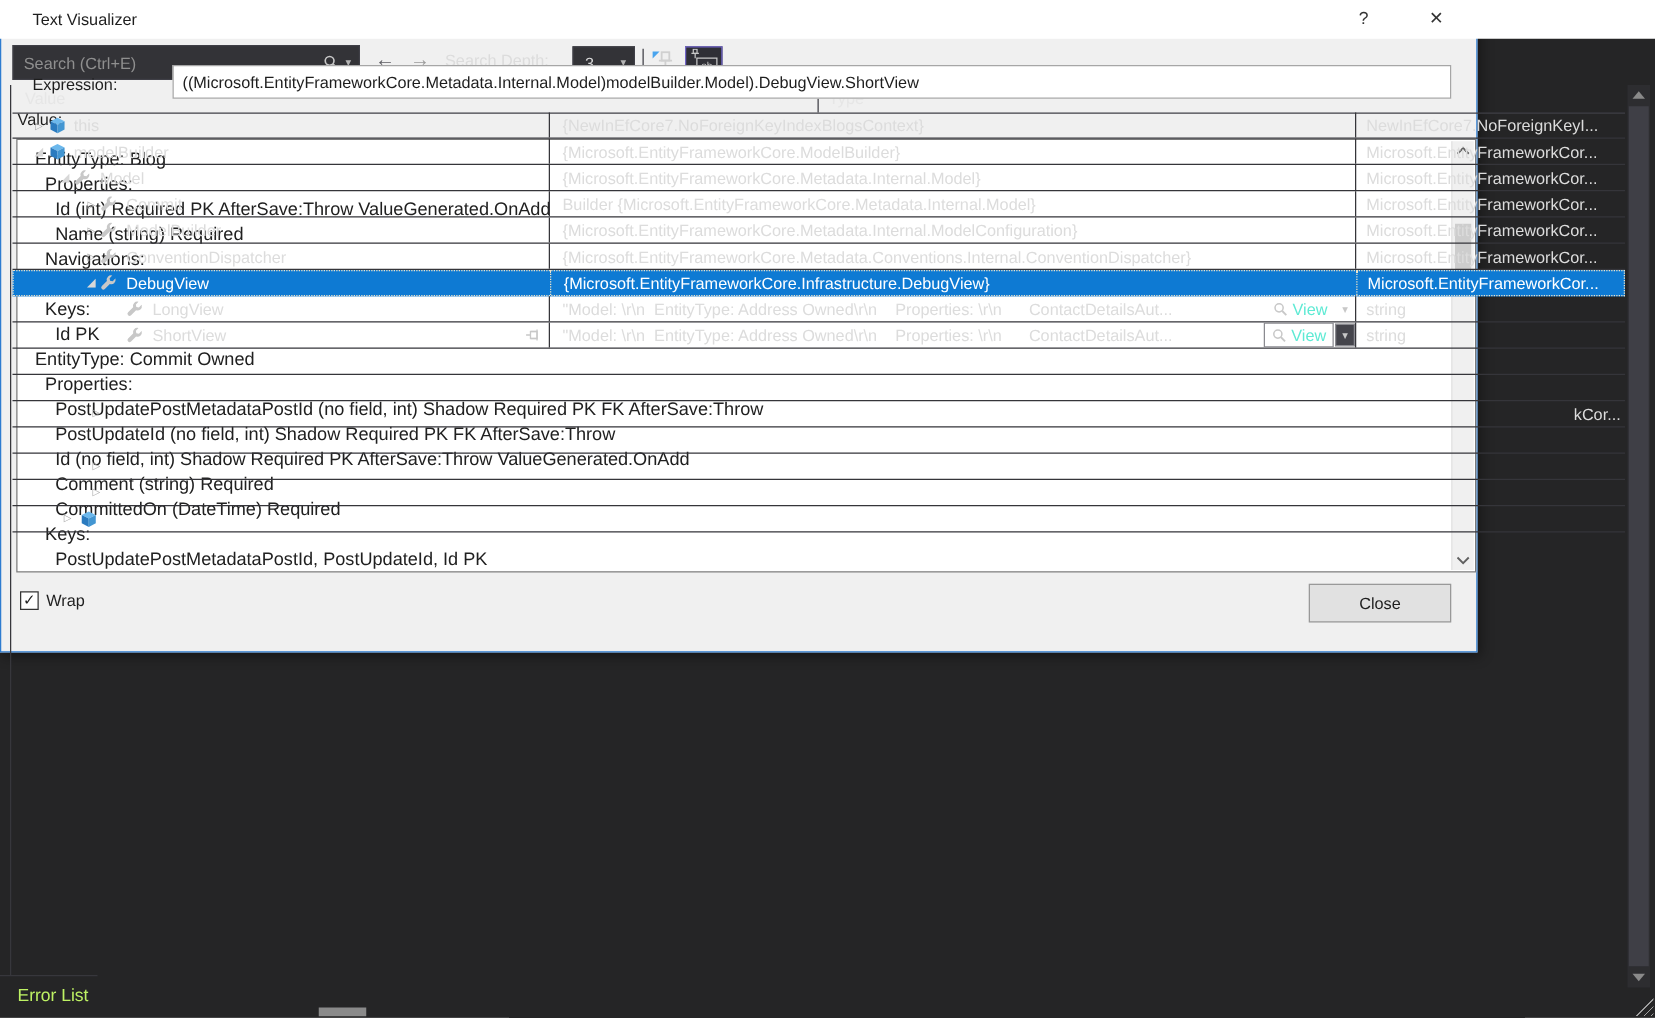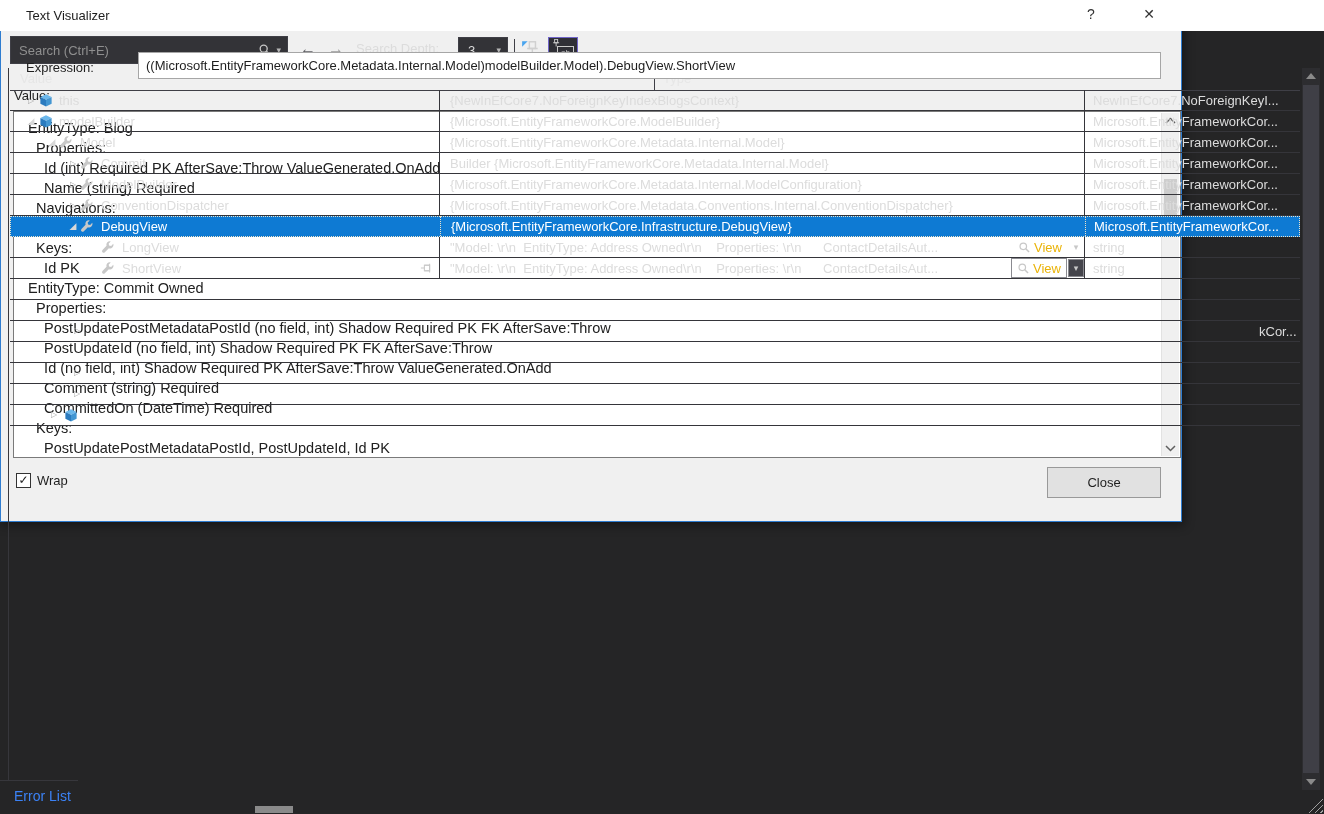--- a/index.html
+++ b/index.html
@@ -53,37 +53,37 @@
   .exp{width:14px;font-size:8px;color:#a8a8a8;text-align:center;flex:0 0 14px;}
   .exp.open{color:#d8d8d8;font-size:9px;}
   .ric{width:17px;height:15px;flex:0 0 17px;margin-right:4px;}
   .ric svg{display:block;}
   .lbl{white-space:nowrap;}
   .lrow.sel{background:#0e7ad3;border-bottom:1px solid #0e7ad3;outline:1px dotted #efe3c8;outline-offset:-1px;color:#ffffff;}
   .lrow.sel .cell{border-right-color:rgba(255,255,255,0);}
   .lrow.sel .c-value,.lrow.sel .c-type{border-left:1px dotted #efe3c8;}
   .row-pin{position:absolute;right:5px;top:3px;width:14px;height:14px;}
   .vb{display:flex;align-items:center;margin-left:auto;flex:0 0 auto;}
-  .vb-main{display:flex;align-items:center;gap:3px;padding:0 5px;height:18px;border:1px solid transparent;color:#eab308;}
+  .vb-main{display:flex;align-items:center;gap:3px;padding:0 5px;height:18px;border:1px solid transparent;color:#5eead4;}
   .vb-caret{width:16px;height:18px;text-align:center;line-height:17px;font-size:9px;color:#c8c8c8;border:1px solid transparent;box-sizing:border-box;}
   .vb.hover .vb-main{border-color:#8a8a90;}
   .vb.hover .vb-caret{background:#45454c;border-color:#8a8a90;margin-left:1px;}
   .bgrow{position:absolute;left:10px;width:1290px;height:21px;box-sizing:border-box;border-bottom:1px solid #35353a;}
   .bg-frag{position:absolute;left:1249px;top:3px;color:#dcdcdc;white-space:nowrap;text-align:center;}
 
   
   #v-scroll{left:1302px;top:68px;width:18px;height:722px;background:#2d2d30;z-index:2;}
   #v-scroll .arr{position:absolute;left:4px;width:0;height:0;border-left:5px solid transparent;border-right:5px solid transparent;}
   #v-arr-up{top:5px;border-bottom:6px solid #8a8a8a;}
   #v-arr-dn{bottom:5px;border-top:6px solid #8a8a8a;}
   #v-thumb{position:absolute;left:1px;top:17px;width:16px;height:688px;background:#3f3f46;}
 
   
   #status-border{left:0;top:780px;width:78px;height:1px;background:#37373c;}
-  #status-text{left:14px;top:788px;color:#3b82f6;font-size:14px;}
+  #status-text{left:14px;top:788px;color:#bef264;font-size:14px;}
   #behind-frag{left:255px;top:806px;width:38px;height:7px;background:#8a8a8a;z-index:3;}
 
   
   #dialog{left:77px;top:284px;width:1182px;height:522px;background:#f0f0f0;border:1px solid #2e7cd0;
     box-sizing:border-box;z-index:10;color:#1e1e1e;box-shadow:2px 3px 10px rgba(0,0,0,.45);}
   #dlg-titlebar{position:absolute;left:0;top:0;width:100%;height:31px;background:#ffffff;}
   #dlg-title{position:absolute;left:14px;top:8px;color:#1e1e1e;margin-left:12px;}
   #dlg-help{position:absolute;left:1080px;top:6px;width:22px;height:20px;text-align:center;color:#333;font-size:14px;}
   #dlg-close{position:absolute;left:1138px;top:6px;width:22px;height:20px;text-align:center;color:#333;font-size:14px;}
   #expr-label{position:absolute;left:26px;top:60px;}

